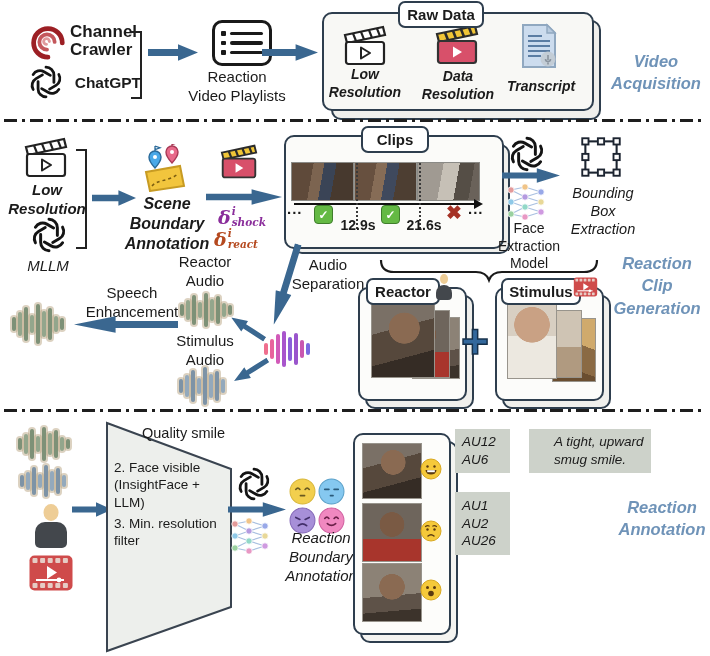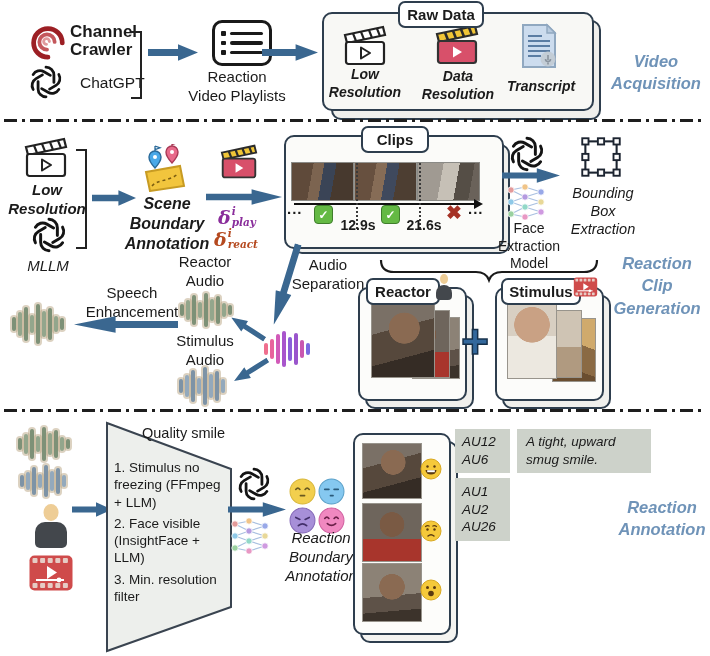--- a/index.html
+++ b/index.html
@@ -57,23 +57,23 @@
   .person{position:absolute;}
   .person:before{content:"";position:absolute;top:0;left:50%;transform:translateX(-50%);
        width:44%;height:38%;border-radius:50%;background:#eecd96;}
   .person:after{content:"";position:absolute;bottom:0;left:4%;width:92%;height:58%;
        border-radius:10px 10px 5px 5px;background:#43474c;}
   .delta{position:absolute;font-family:"DejaVu Serif",serif;font-style:italic;font-weight:bold;
        font-size:19px;line-height:1;display:flex;align-items:center;}
   .delta .stack{display:inline-flex;flex-direction:column;align-items:flex-start;font-size:10.5px;
        line-height:1.05;margin-left:1px;}
   .qf-item{margin-bottom:4px;}
-  .au-row{display:flex;gap:7px;margin-bottom:5px;font-style:italic;font-size:13.5px;line-height:1.3;}
+  .au-row{display:flex;gap:19px;margin-bottom:19px;font-style:italic;font-size:13.5px;line-height:1.3;}
   .au-codes{width:48px;padding:5px 0 5px 7px;display:flex;flex-direction:column;justify-content:center;white-space:pre-line;}
-  .au-desc{flex:1;padding:5px 4px 5px 9px;display:flex;flex-direction:column;justify-content:center;}
+  .au-desc{flex:1;padding:5px 4px 5px 25px;display:flex;flex-direction:column;justify-content:center;}
   .row-dark .au-codes,.row-dark .au-desc{background:#cdd2ca;}
   .row-light .au-codes,.row-light .au-desc{background:#e6eae3;}
   .plus-sign{position:absolute;font-size:48px;font-weight:800;color:#33689c;line-height:1;
        -webkit-text-stroke:1.5px #16304a;}
   .cross{position:absolute;color:#a53226;font-weight:bold;font-size:19px;line-height:1;}
   .ell{position:absolute;font-weight:bold;font-size:15px;letter-spacing:1px;}
 </style>
 </head>
 <body>
 
@@ -92,21 +92,21 @@
   <svg class="abs" style="left:28px;top:64px" width="36" height="36" viewBox="0 0 40 40">
     <g fill="none" stroke="#141414" stroke-width="3.1" stroke-linecap="round">
       <path d="M20 3.5 a8.8 8.8 0 0 1 8.8 8.8 v8.2"></path>
       <path d="M20 3.5 a8.8 8.8 0 0 1 8.8 8.8 v8.2" transform="rotate(60 20 20)"></path>
       <path d="M20 3.5 a8.8 8.8 0 0 1 8.8 8.8 v8.2" transform="rotate(120 20 20)"></path>
       <path d="M20 3.5 a8.8 8.8 0 0 1 8.8 8.8 v8.2" transform="rotate(180 20 20)"></path>
       <path d="M20 3.5 a8.8 8.8 0 0 1 8.8 8.8 v8.2" transform="rotate(240 20 20)"></path>
       <path d="M20 3.5 a8.8 8.8 0 0 1 8.8 8.8 v8.2" transform="rotate(300 20 20)"></path>
     </g>
   </svg>
-  <div class="lbl" style="left:80px;top:73px;width:80px;text-align:left;font-size:15.5px;font-weight:400">ChatGPT</div>
+  <div class="lbl" style="left:61px;top:73px;width:80px;text-align:right;font-size:15.5px;font-weight:700">ChatGPT</div>
 
   <div class="bracket" style="left:131px;top:31px;height:64px"></div>
   <div class="arr" style="left:148px;top:44px;width:50px;height:17px"></div>
 
   <div class="playlist-icon" style="left:212px;top:20px">
     <b></b>
       <b></b>
       <b></b>
   </div>
   <div class="lbl ml" style="left:168px;top:68px;width:138px">Reaction
@@ -194,21 +194,21 @@
     <path d="M12 8.4 L15 16 M20 6.8 L23 14.4 M28 5.2 L31 12.8 M36 3.6 L39 11.2" stroke="#2b2b2b" stroke-width="2.6"></path>
     <rect x="5" y="17" width="38" height="22" rx="2.5" fill="#d8506a" stroke="#333" stroke-width="2.2"></rect>
     <path d="M20 22.5 l9 5.5 -9 5.5 z" fill="#fff"></path>
   </svg>
   <div class="arr" style="left:206px;top:189px;width:76px;height:16px"></div>
 
   <div class="delta" style="left:218px;top:206px;color:#8a2d9b">
     <span>δ</span>
     <span class="stack">
         <span>i</span>
-        <span>play</span>
+        <span>shock</span>
       </span>
   </div>
   <div class="delta" style="left:214px;top:228px;color:#b5491f">
     <span>δ</span>
     <span class="stack">
         <span>i</span>
         <span>react</span>
       </span>
   </div>
 
@@ -419,21 +419,20 @@
     <rect x="8" y="25" width="28" height="2" fill="#fff"></rect>
       <circle cx="31" cy="26" r="2.4" fill="#fff"></circle>
   </svg>
   <div class="arr" style="left:72px;top:502px;width:40px;height:15px"></div>
 
   <svg class="abs" style="left:104px;top:420px" width="130" height="234" viewBox="0 0 130 234">
     <polygon points="3,3 127,49 127,187 3,231" fill="#edefec" stroke="#3a4450" stroke-width="2"></polygon>
   </svg>
   <div class="lbl" style="left:142px;top:424px;width:92px;font-size:14.5px;text-align:left">Quality smile</div>
   <div class="abs" style="left:114px;top:459px;width:114px;font-size:13.5px;line-height:1.28">
-    <div class="qf-item">1. Stimulus no freezing (FFmpeg + LLM)</div>
     <div class="qf-item">2. Face visible (InsightFace + LLM)</div>
     <div class="qf-item">3. Min. resolution filter</div>
   </div>
 
   <svg class="abs" style="left:236px;top:466px" width="36" height="36" viewBox="0 0 40 40">
     <g fill="none" stroke="#141414" stroke-width="3.1" stroke-linecap="round">
       <path d="M20 3.5 a8.8 8.8 0 0 1 8.8 8.8 v8.2"></path>
       <path d="M20 3.5 a8.8 8.8 0 0 1 8.8 8.8 v8.2" transform="rotate(60 20 20)"></path>
       <path d="M20 3.5 a8.8 8.8 0 0 1 8.8 8.8 v8.2" transform="rotate(120 20 20)"></path>
       <path d="M20 3.5 a8.8 8.8 0 0 1 8.8 8.8 v8.2" transform="rotate(180 20 20)"></path>

